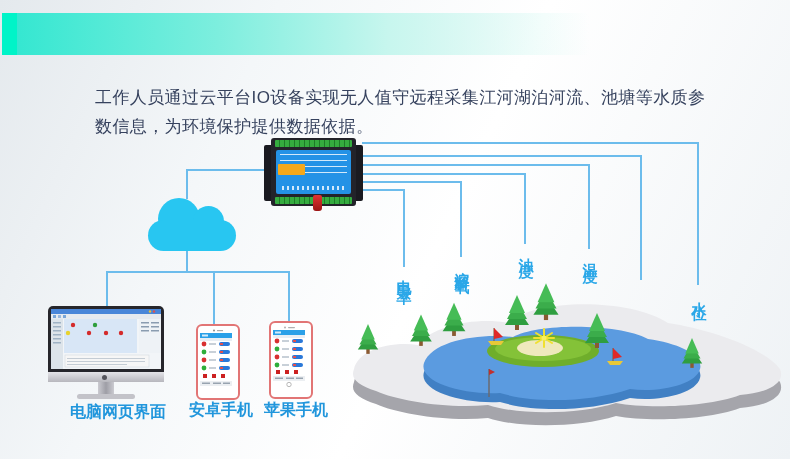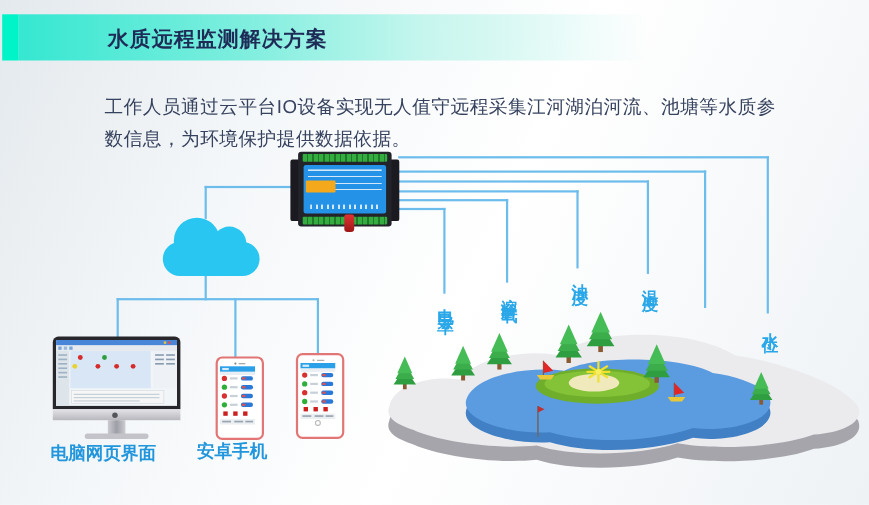--- a/index.html
+++ b/index.html
@@ -70,35 +70,34 @@
     border-radius:5px 5px 0 0;padding:3px;border-bottom:0;}
   .monitor-chin{position:absolute;left:48px;top:372px;width:116px;height:10px;
     background:linear-gradient(#e4e4e8,#b7b7bd);}
   .monitor-chin::after{content:"";position:absolute;left:54px;top:3px;width:5px;height:5px;border-radius:50%;background:#55555c;}
   .monitor-neck{position:absolute;left:98px;top:382px;width:16px;height:13px;
     background:linear-gradient(90deg,#cbcbd1,#9e9ea6,#cbcbd1);}
   .monitor-base{position:absolute;left:77px;top:394px;width:58px;height:5px;border-radius:3px;background:#c3c3c9;}
   .phone{position:absolute;background:#fff;border:2px solid #e27575;border-radius:6px;padding:3px 2px;}
   .phone-android{left:196px;top:324px;width:36px;height:66px;}
   .phone-iphone{left:269px;top:321px;width:36px;height:68px;}
-  .client-label{position:absolute;font-size:16px;font-weight:bold;color:var(--client-blue,#2196dc);text-align:left;}
+  .client-label{position:absolute;font-size:16px;font-weight:bold;color:var(--client-blue,#2196dc);text-align:right;}
   .cl-pc{left:46px;top:402px;width:120px;}
   .cl-android{left:179px;top:400px;width:74px;}
   .cl-iphone{left:254px;top:400px;width:74px;}
   
   .lake{position:absolute;left:348px;top:283px;width:444px;height:176px;}
 </style>
 </head>
 <body>
 
 <div class="stage">
 
   <div class="titlebar-bg"></div>
   <div class="title-accent"></div>
-  <div class="page-title">水质远程监测解决方案</div>
 
   <p class="intro">工作人员通过云平台IO设备实现无人值守远程采集江河湖泊河流、池塘等水质参数信息，为环境保护提供数据依据。</p>
 
   <div class="line l-dev-left"></div>
   <div class="line l-dev-down"></div>
   <div class="line l-cloud-down"></div>
   <div class="line l-tee"></div>
   <div class="line l-drop-pc"></div>
   <div class="line l-drop-android"></div>
   <div class="line l-drop-iphone"></div>
@@ -249,20 +248,21 @@
       <rect x="0" y="50" width="32" height="5" fill="#eceff2"></rect>
       <rect x="2" y="51.5" width="8" height="1.5" fill="#98a4b0"></rect>
         <rect x="13" y="51.5" width="8" height="1.5" fill="#98a4b0"></rect>
         <rect x="23" y="51.5" width="7" height="1.5" fill="#98a4b0"></rect>
       <circle cx="16" cy="58.5" r="2.2" fill="none" stroke="#b8b8b8" stroke-width="1"></circle>
     </svg>
   </div>
 
   <div class="client-label cl-pc">电脑网页界面</div>
   <div class="client-label cl-android">安卓手机</div>
+  <div class="client-label cl-iphone">苹果手机</div>
 
   <svg class="lake" viewBox="0 0 444 176">
 
     <path d="M6,99 C10,81 40,71 70,75 C85,55 130,47 160,53 C185,29 280,27 320,53 C360,59 415,77 432,99
              C438,113 420,123 392,125 C360,137 300,139 268,133 C230,145 170,145 140,135
              C100,139 50,131 28,121 C10,115 2,109 6,99 Z" fill="#a5a5ab"></path>
 
     <path d="M6,86 C10,68 40,58 70,62 C85,42 130,34 160,40 C185,16 280,14 320,40 C360,46 415,64 432,86
              C438,100 420,110 392,112 C360,124 300,126 268,120 C230,132 170,132 140,122
              C100,126 50,118 28,108 C10,102 2,96 6,86 Z" fill="#ebebee"></path>

